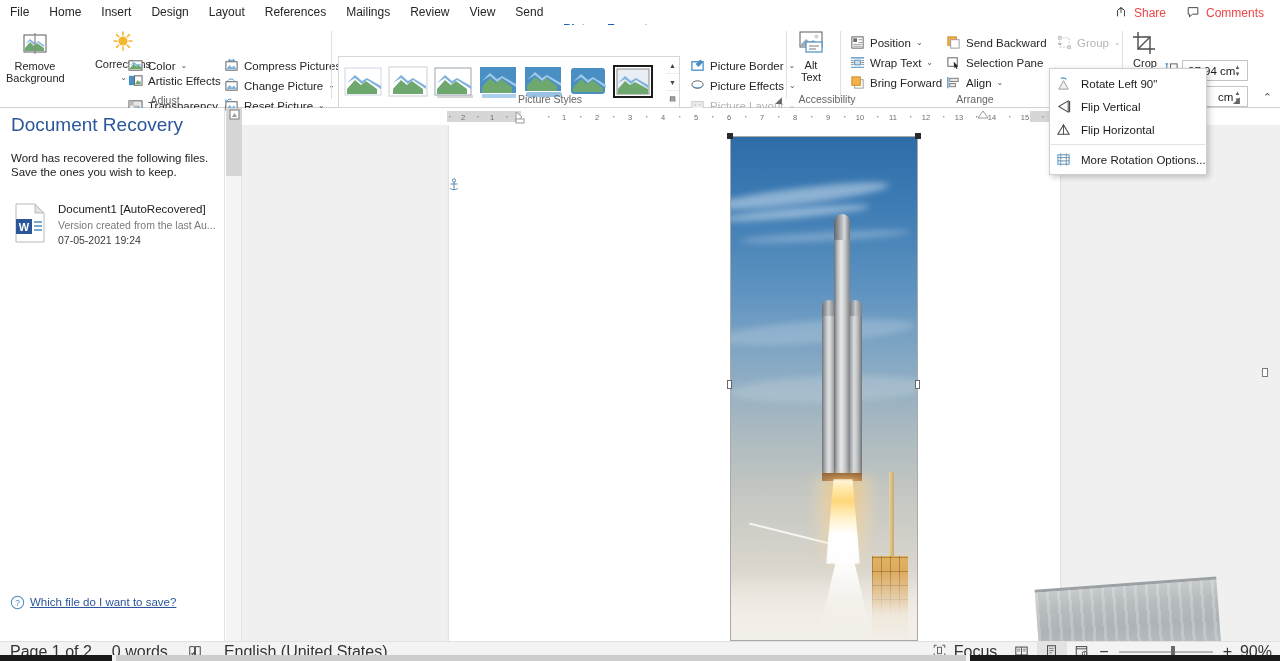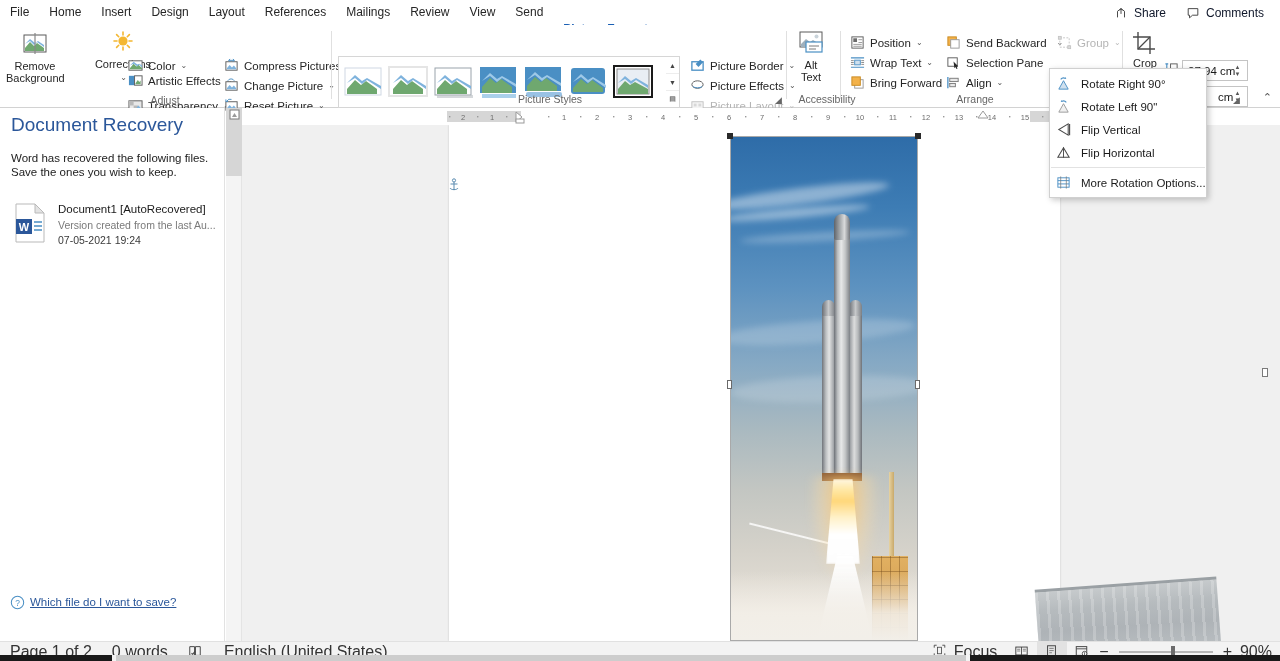--- a/index.html
+++ b/index.html
@@ -24,22 +24,22 @@
     padding: 0 10px; height: 25px; line-height: 25px;
     font-size: 12px; color: #262626; white-space: nowrap; cursor: default;
   }
   .tab.active { color: #1a5fb4; font-weight: bold; position: relative; margin-top: 33px; }
   .tab.active::after {
     content: ""; position: absolute; left: 8px; right: 8px; bottom: 2px;
     height: 2px; background: #2b579a;
   }
   .tabbar-right { margin-left: auto; display: flex; align-items: center; gap: 4px; padding-right: 8px; }
   .tbtn {
-    display: flex; gap: 4px;
-    font-size: 12px; color: #0f172a; padding: 2px 7px; height: 20px;
+    display: flex; align-items: center; gap: 4px;
+    font-size: 12px; color: #ef4444; padding: 2px 7px; height: 20px;
     border: 1px solid transparent;
   }
 
   
   .ribbon {
     position: absolute; left: 0; top: 25px; width: 1280px; height: 83px;
     background: #ffffff;
     border-bottom: 1px solid #d2d2d2;
   }
   .grp { position: absolute; top: 0; height: 83px; }
@@ -667,30 +667,20 @@
     </div>
     <div class="spin" style="left:1231px;top:61px">
       <span>▲</span>
         <span>▼</span>
     </div>
     <div class="dlg" style="left:1233px;top:70px">◢</div>
     <div style="position:absolute;right:8px;top:66px;font-size:11px;color:#555">⌃</div>
   </div>
 
   <div class="menu">
-    <div class="mi">
-      <span class="ic">
-        <svg width="15" height="15" viewBox="0 0 16 16">
-            <path d="M3 14l5-9 5 9z" fill="#cfe0ee" stroke="#4a8fc4"></path>
-            <path d="M5 3.5a4.2 4.2 0 014.6-1.1" fill="none" stroke="#4a8fc4" stroke-width="1.2"></path>
-            <path d="M10 1l1 1.8-2 .4z" fill="#4a8fc4"></path>
-          </svg>
-      </span>
-      <span>Rotate Right 90°</span>
-    </div>
     <div class="mi">
       <span class="ic">
         <svg width="15" height="15" viewBox="0 0 16 16">
             <path d="M3 14l5-9 5 9z" fill="#f0f0f0" stroke="#9a9a9a"></path>
             <path d="M11 3.5a4.2 4.2 0 00-4.6-1.1" fill="none" stroke="#4a8fc4" stroke-width="1.2"></path>
             <path d="M6 1L5 2.8l2 .4z" fill="#4a8fc4"></path>
           </svg>
       </span>
       <span>Rotate Left 90"</span>
     </div>

